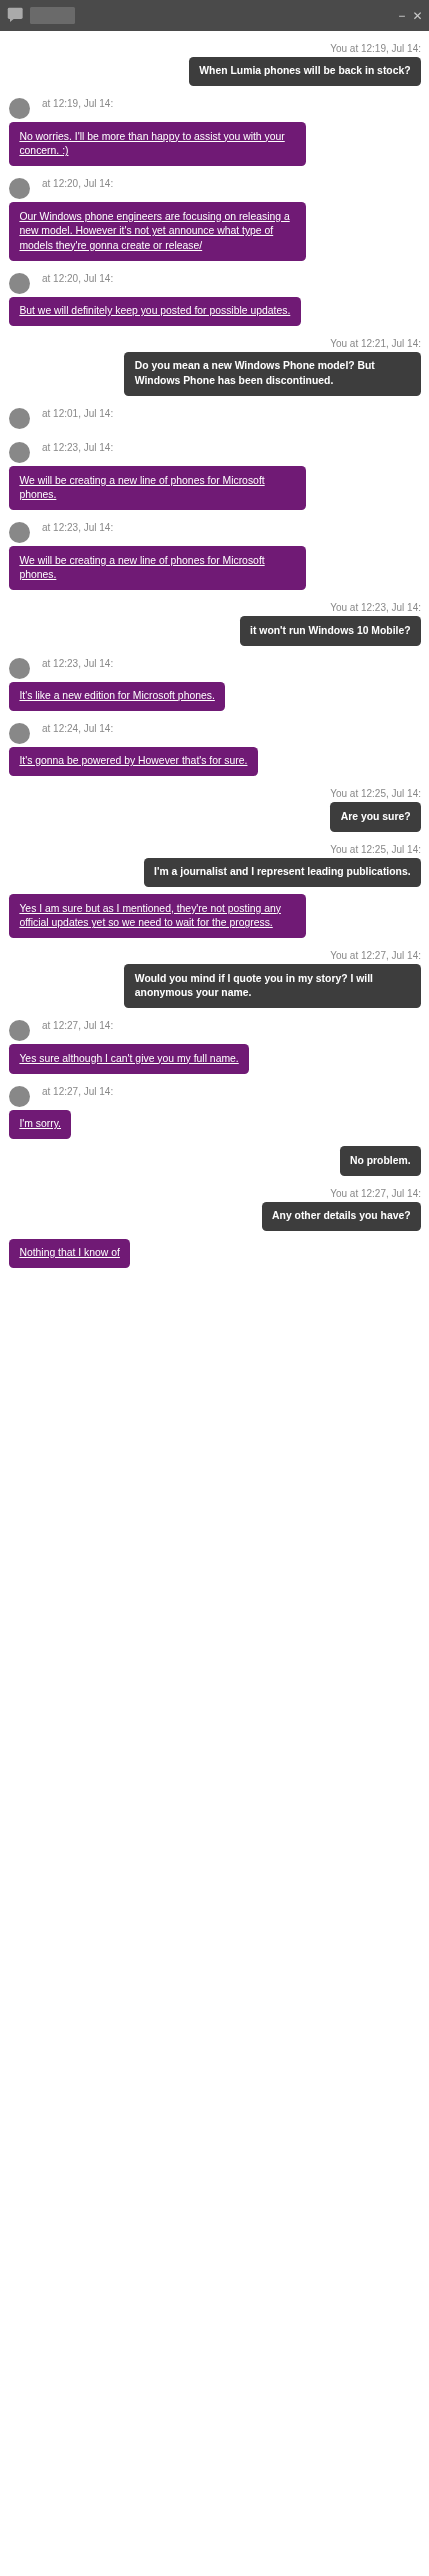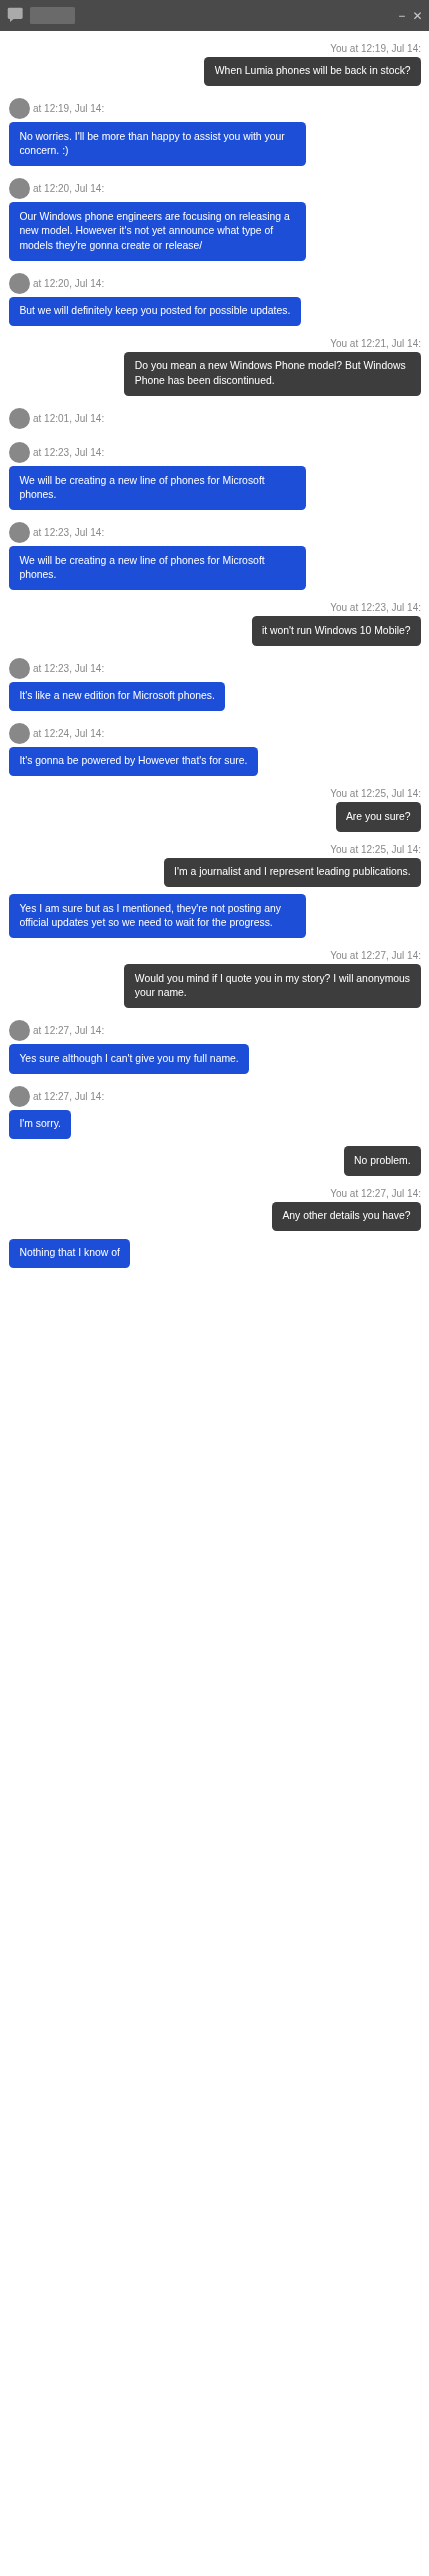--- a/index.html
+++ b/index.html
@@ -82,22 +82,22 @@
       margin-bottom: 1.5px;
     }
 
     .msg-meta.right {
       text-align: right;
     }
 
     .msg-meta.left {
       text-align: left;
       display: flex;
-      align-items: center;
-      gap: 3px;
+      align-items: flex-start;
+      gap: 12px;
     }
 
     .avatar-small {
       width: 21px;
       height: 21px;
       background: #888;
       border-radius: 50%;
       display: inline-block;
       flex-shrink: 0;
     }
@@ -115,28 +115,30 @@
     
     .bubble-sent {
       background: #3d3d3d;
       color: #fff;
       align-self: flex-end;
       margin-left: auto;
     }
 
     
     .bubble-received {
-      background: #1d4ed8;
+      background: #701a75;
       color: #fff;
       align-self: flex-start;
+      text-decoration: underline;
     }
 
     .row-right {
       display: flex;
       justify-content: center;
+      font-weight: bold;
     }
 
     .row-left {
       display: flex;
       justify-content: flex-start;
     }
 
     .spacer {
       height: 4.5px;
     }

